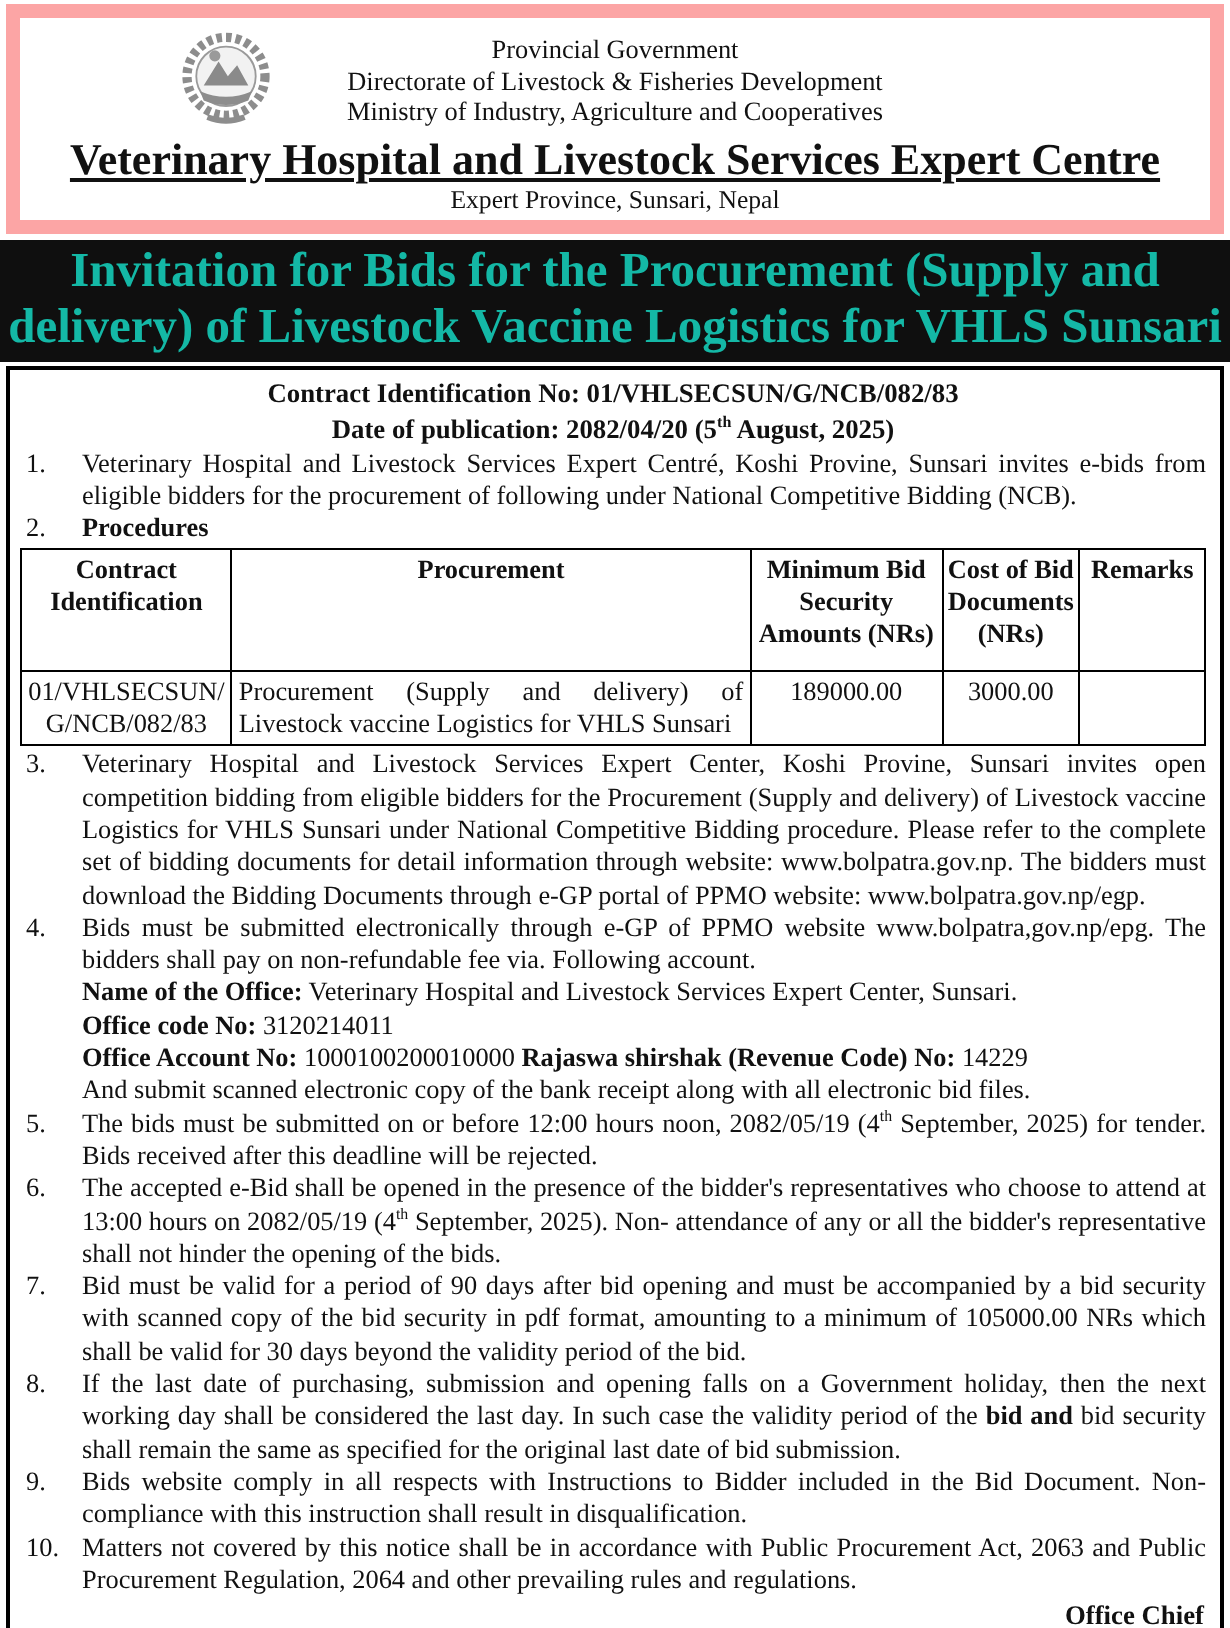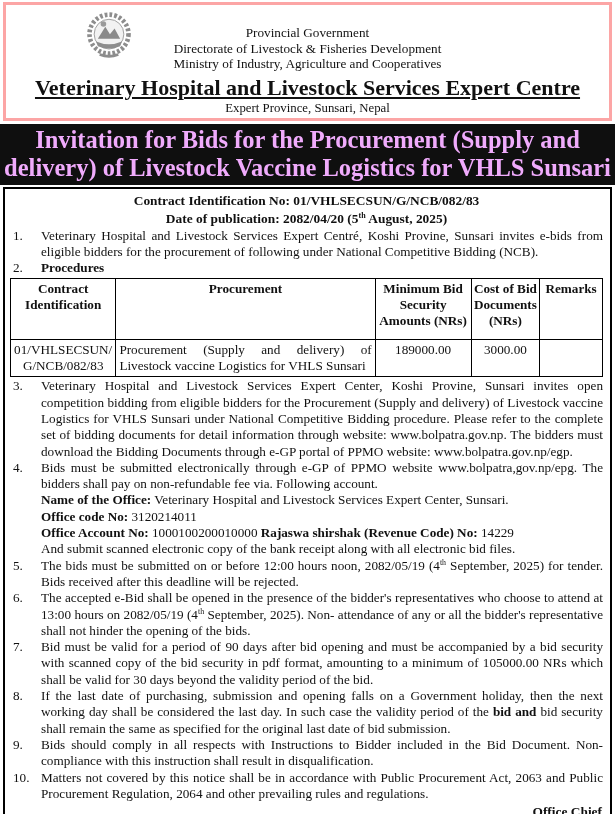--- a/index.html
+++ b/index.html
@@ -6,36 +6,36 @@
   body{
     width:615px;height:814px;overflow:hidden;position:relative;
     background:#ffffff;color:#111;
     font-family:"Liberation Serif", serif;
   }
   .page{width:615px;height:814px;overflow:hidden;}
 
   
   .header-box{
     margin:2px 3px 0 3px;
-    border:3px solid #fca5a5;
+    border:7px solid #fca5a5;
     position:relative;
-    padding:20px 0 2px 0;
+    padding:8px 0 2px 0;
     text-align:center;
   }
   .emblem{
     position:absolute;left:72px;top:5px;width:62px;height:52px;
   }
   .gov-line{font-size:13.2px;line-height:15.5px;}
   .org-name{font-size:22px;font-weight:bold;line-height:26px;margin-top:3px;white-space:nowrap;text-decoration:underline;}
   .org-loc{font-size:12.8px;line-height:15px;}
 
   
   .banner{
     margin-top:3px;
-    background:#0f0f0f;color:#f0abfc;
+    background:#0f0f0f;color:#14b8a6;
     text-align:center;font-weight:bold;
     font-size:24.5px;line-height:28px;
     padding:2px 0 3px 0;
   }
 
   
   .content{
     margin:2px 3px 0 3px;
     border:2px solid #000;
     padding:3px 7px 2px 5px;
@@ -168,21 +168,21 @@
         <div class="notice-item">
           <span class="num">7.</span>
           <span class="body"><span>Bid must be valid for a period of 90 days after bid opening and must be accompanied by a bid security with scanned copy of the bid security in pdf format, amounting to a minimum of 105000.00 NRs which shall be valid for 30 days beyond the validity period of the bid.</span></span>
         </div>
         <div class="notice-item">
           <span class="num">8.</span>
           <span class="body"><span>If the last date of purchasing, submission and opening falls on a Government holiday, then the next working day shall be considered the last day. In such case the validity period of the </span><span class="b">bid and</span><span> bid security shall remain the same as specified for the original last date of bid submission.</span></span>
         </div>
         <div class="notice-item">
           <span class="num">9.</span>
-          <span class="body"><span>Bids should comply in all respects with Instructions to Bidder included in the Bid Document. Non-compliance with this instruction shall result in disqualification.</span></span>
+          <span class="body"><span>Bids website comply in all respects with Instructions to Bidder included in the Bid Document. Non-compliance with this instruction shall result in disqualification.</span></span>
         </div>
         <div class="notice-item">
           <span class="num">10.</span>
           <span class="body"><span>Matters not covered by this notice shall be in accordance with Public Procurement Act, 2063 and Public Procurement Regulation, 2064 and other prevailing rules and regulations.</span></span>
         </div>
       </div>
 
     <div class="footer">
       <div class="published">Published in Nagarik Dainik</div>
       <div class="signature">

